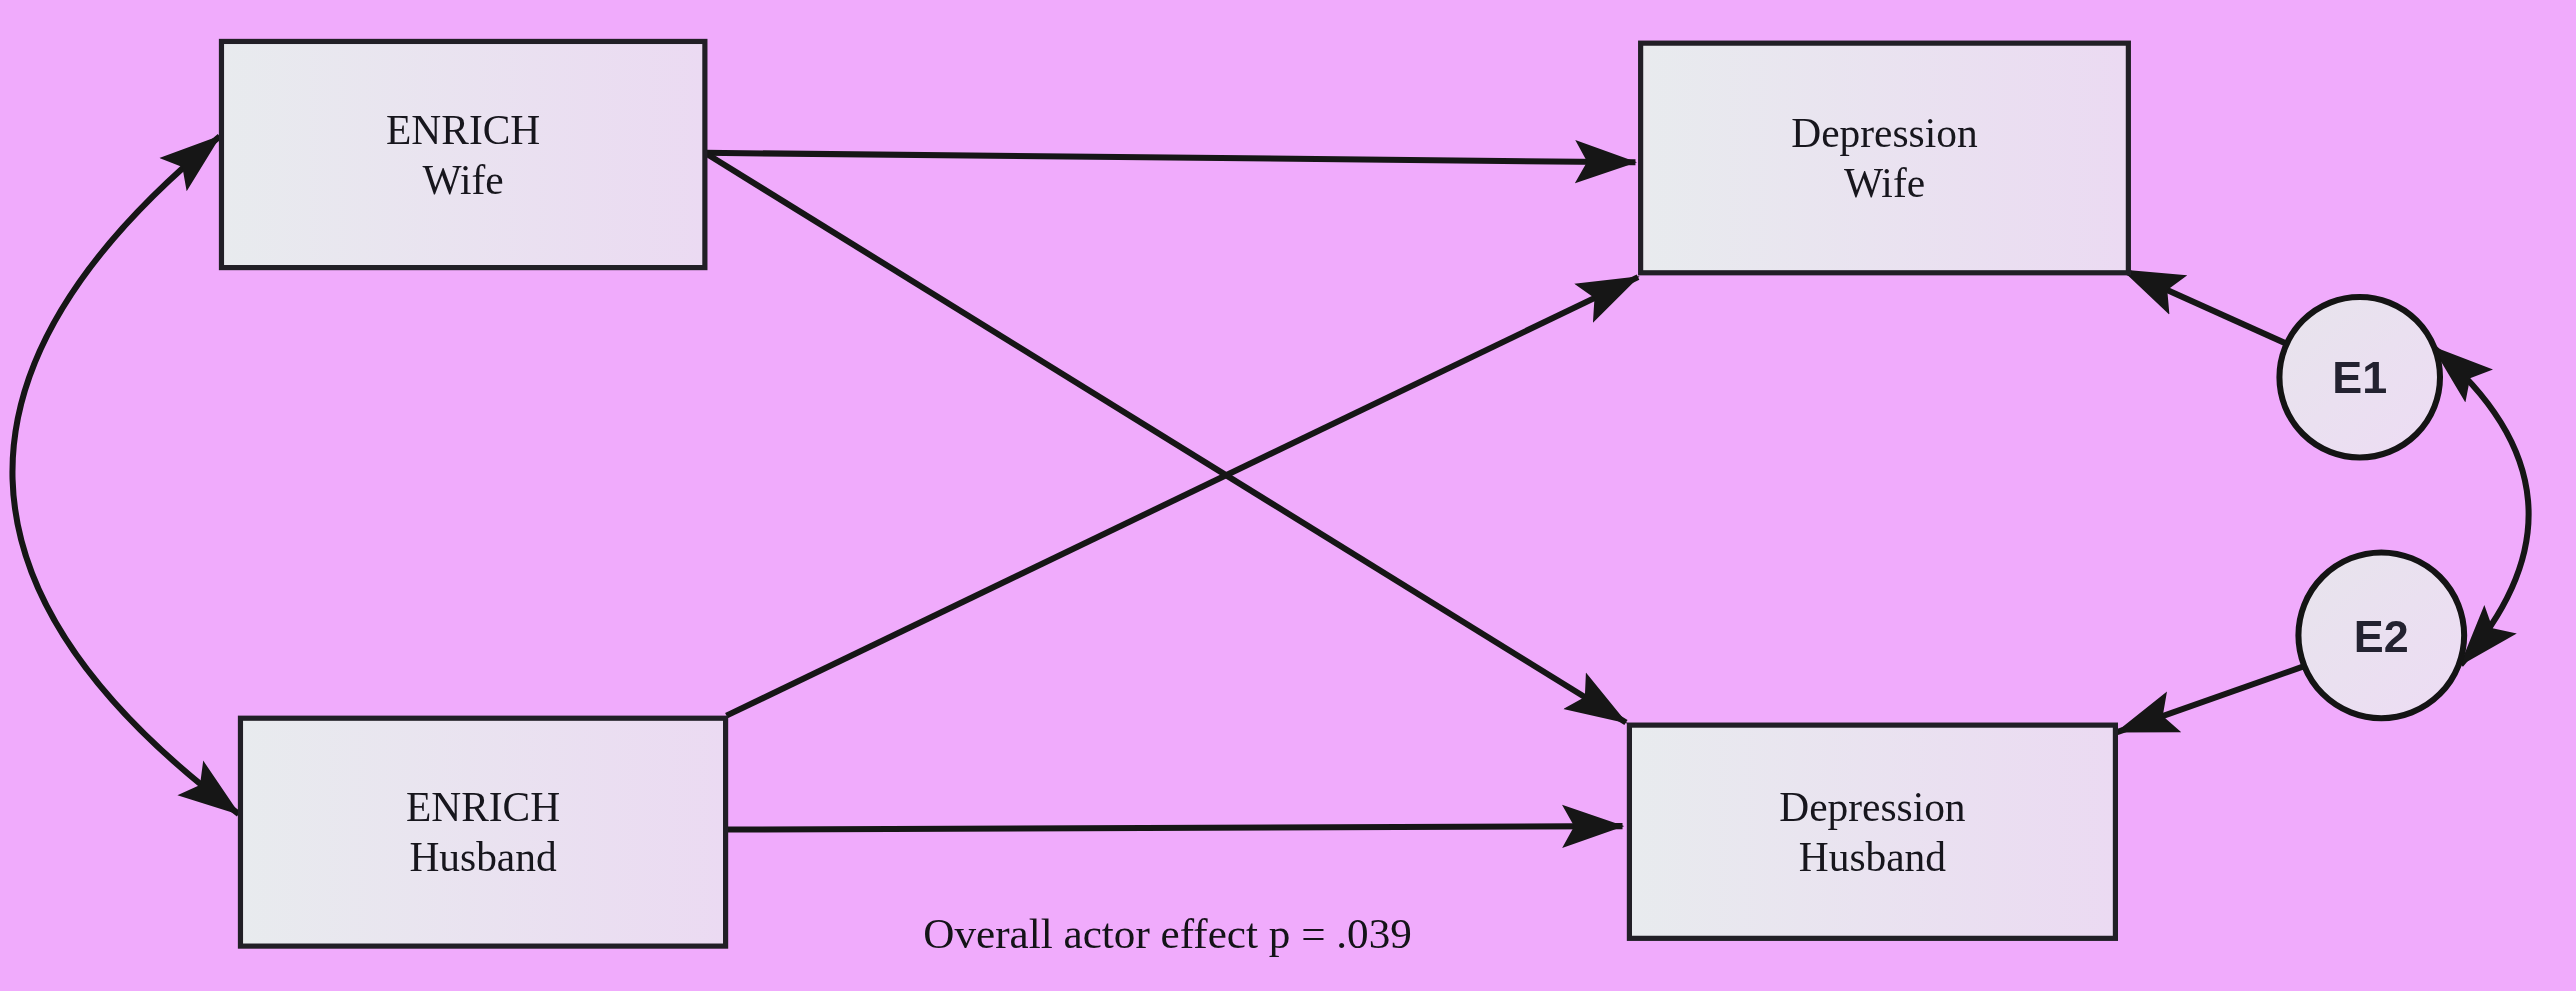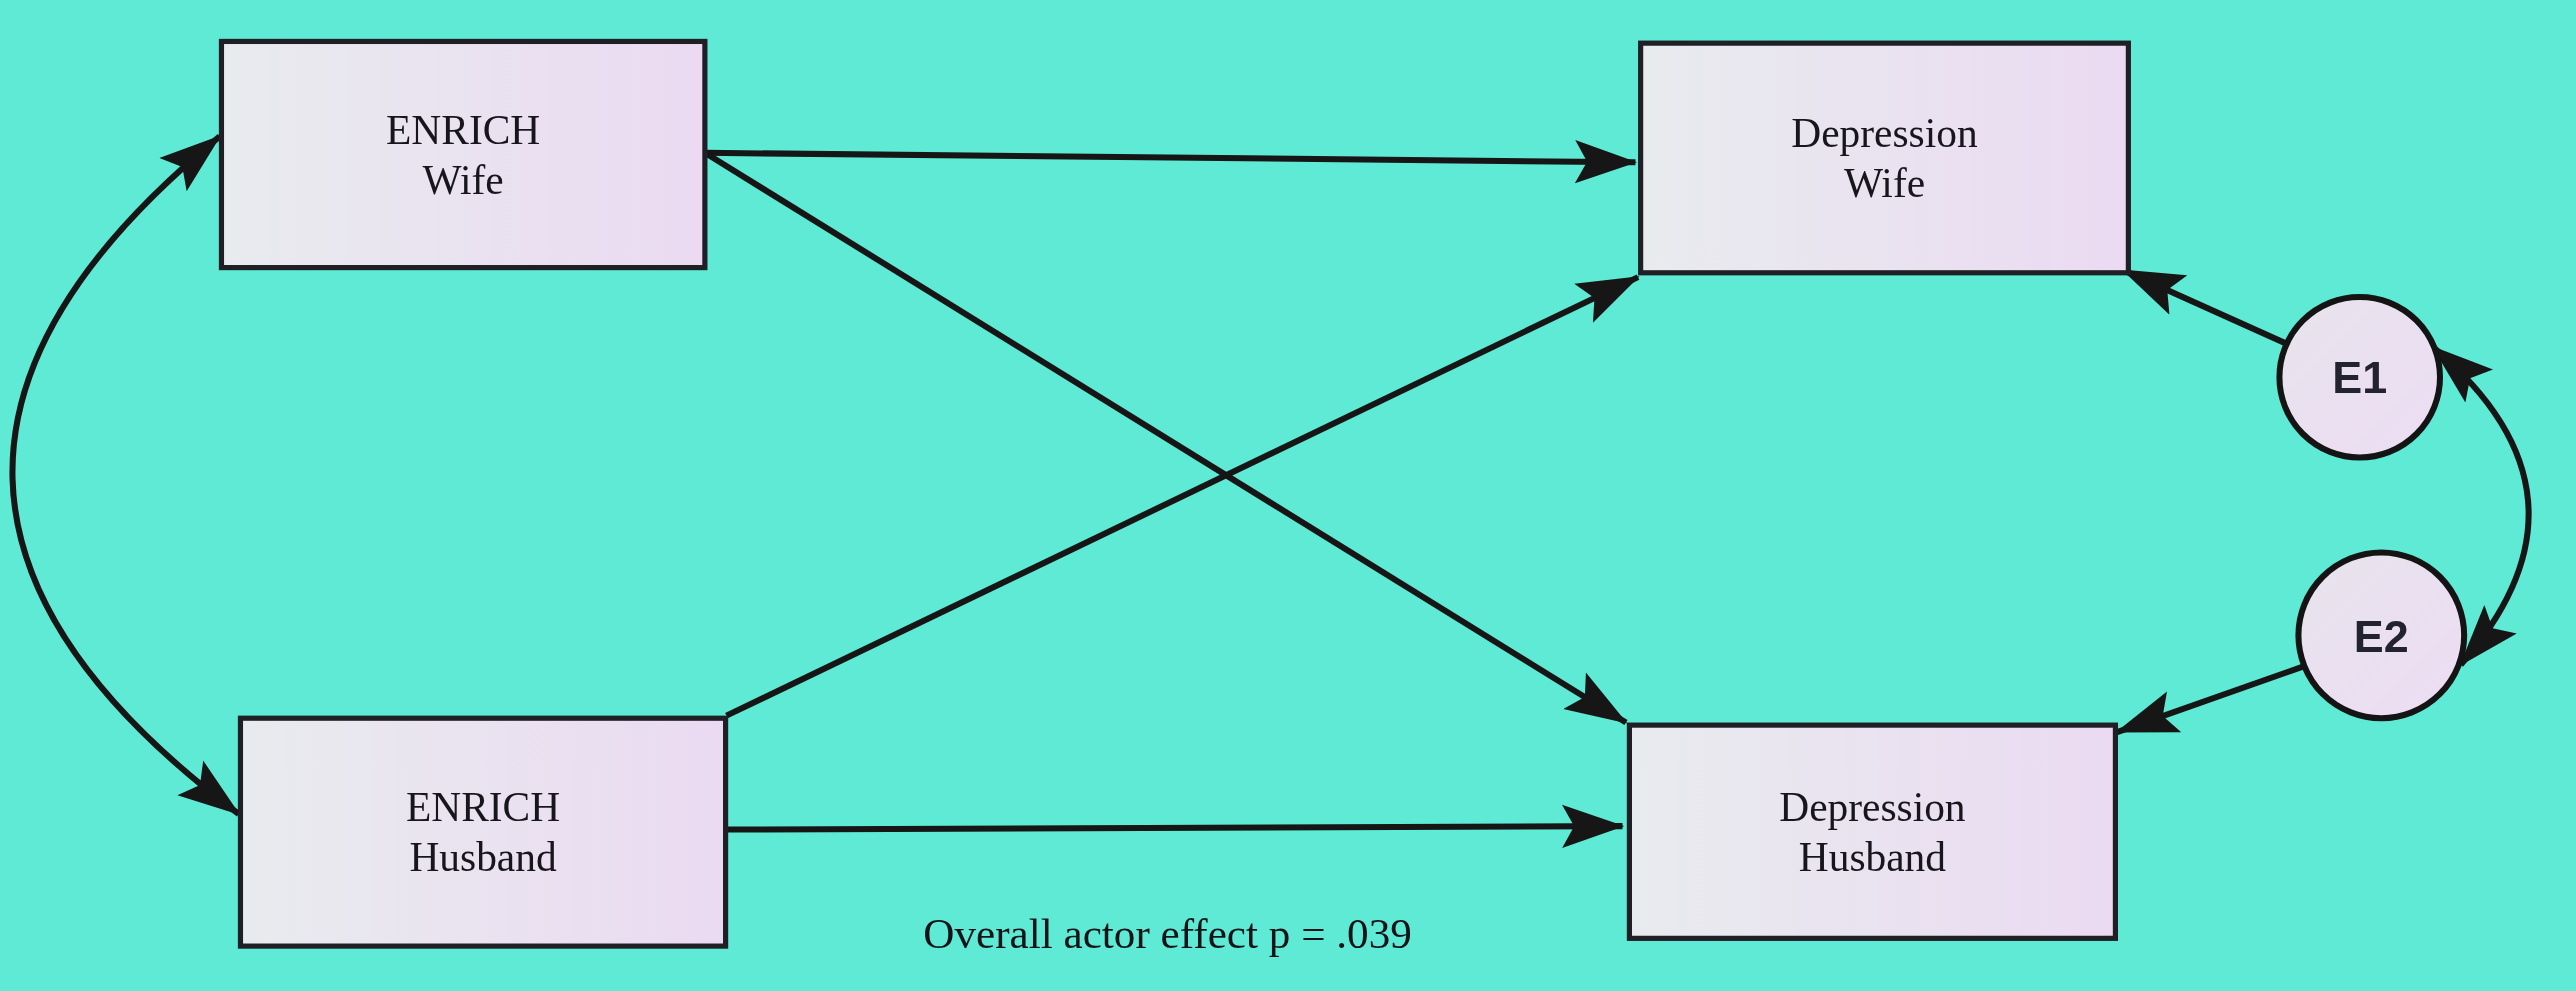--- a/index.html
+++ b/index.html
@@ -4,21 +4,21 @@
 <style>
   html, body {
     margin: 0;
     padding: 0;
     background: #ffffff;
   }
   #stage {
     position: relative;
     width: 2576px;
     height: 991px;
-    background: #5eead4;
+    background: #f0abfc;
     overflow: hidden;
   }
   #stage svg {
     position: absolute;
     left: 0;
     top: 0;
     width: 100%;
     height: 100%;
   }
   .node-label {

